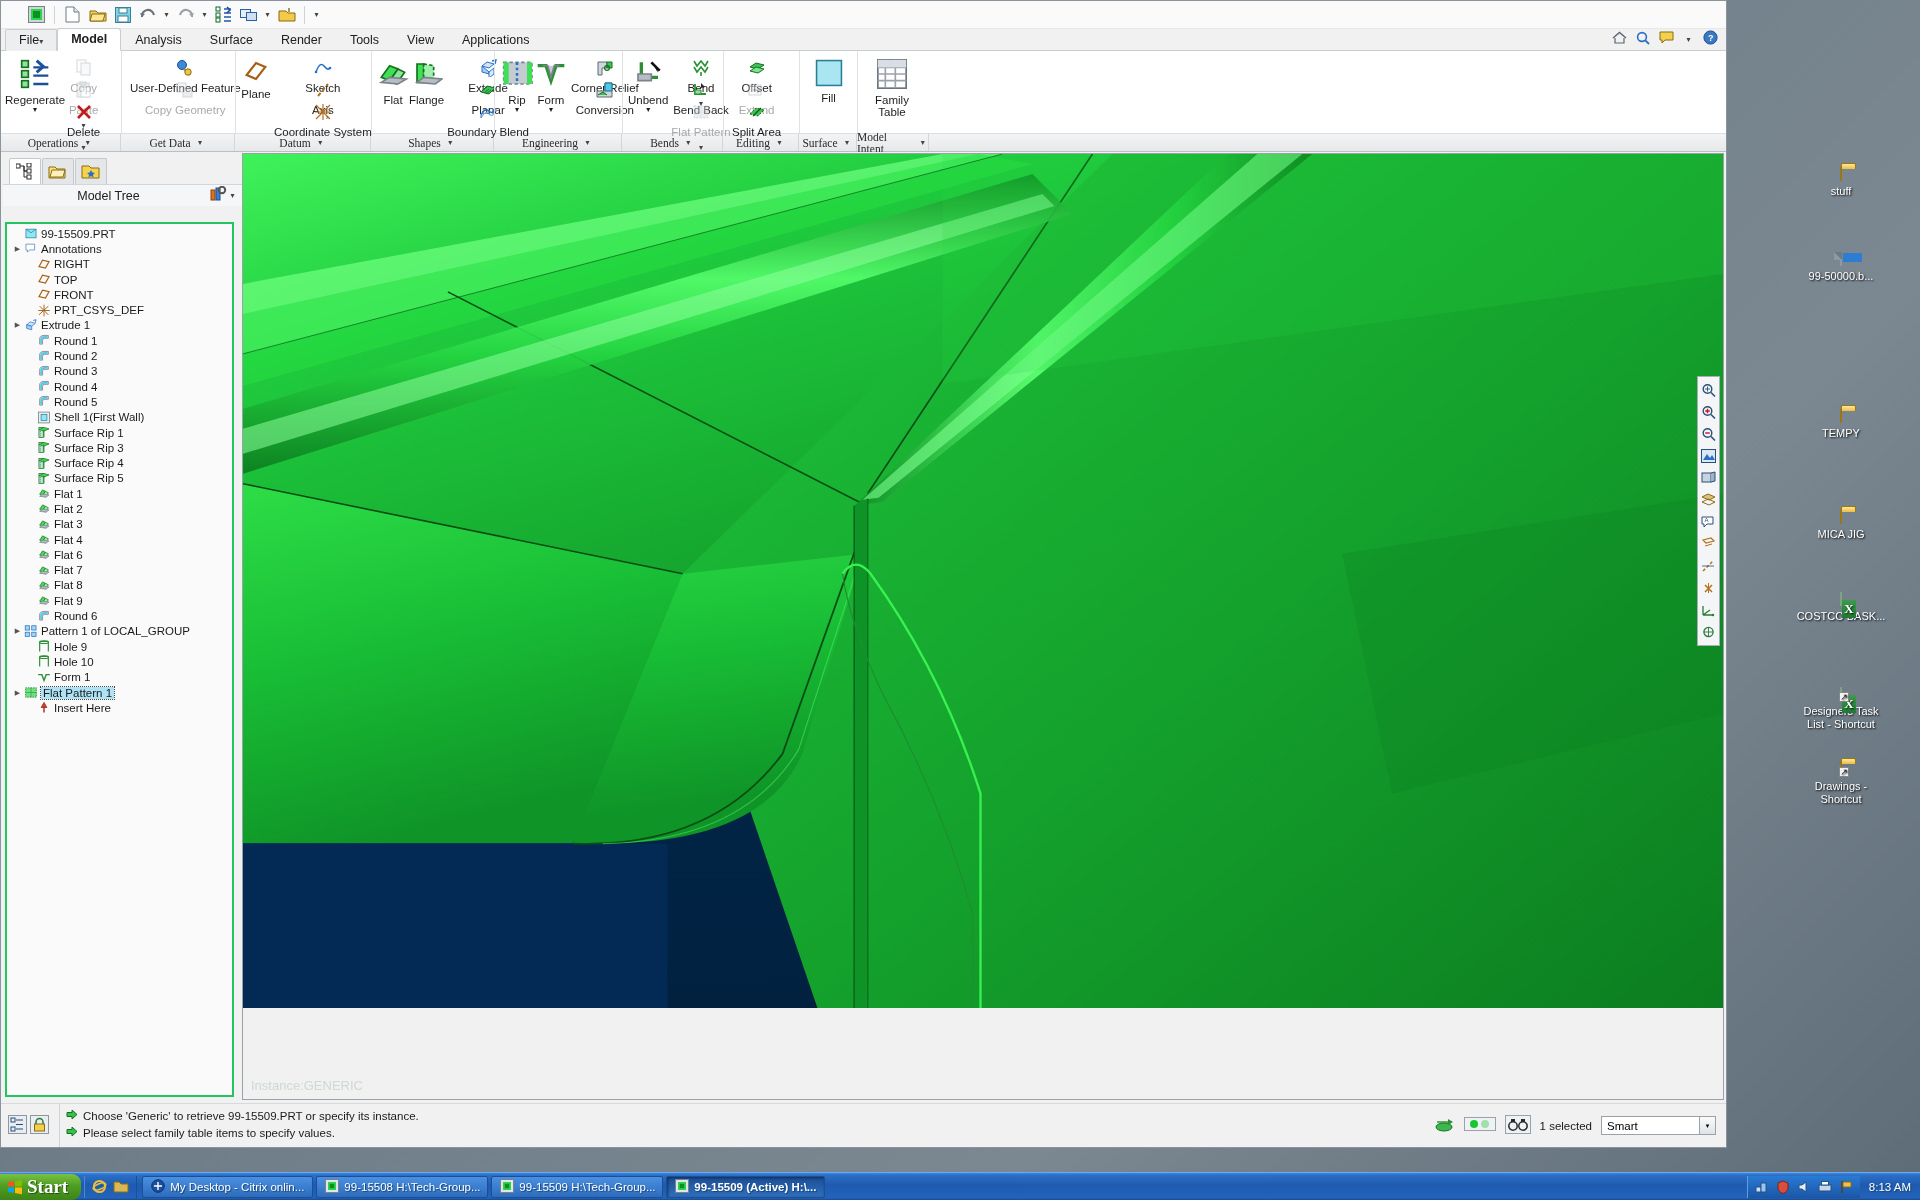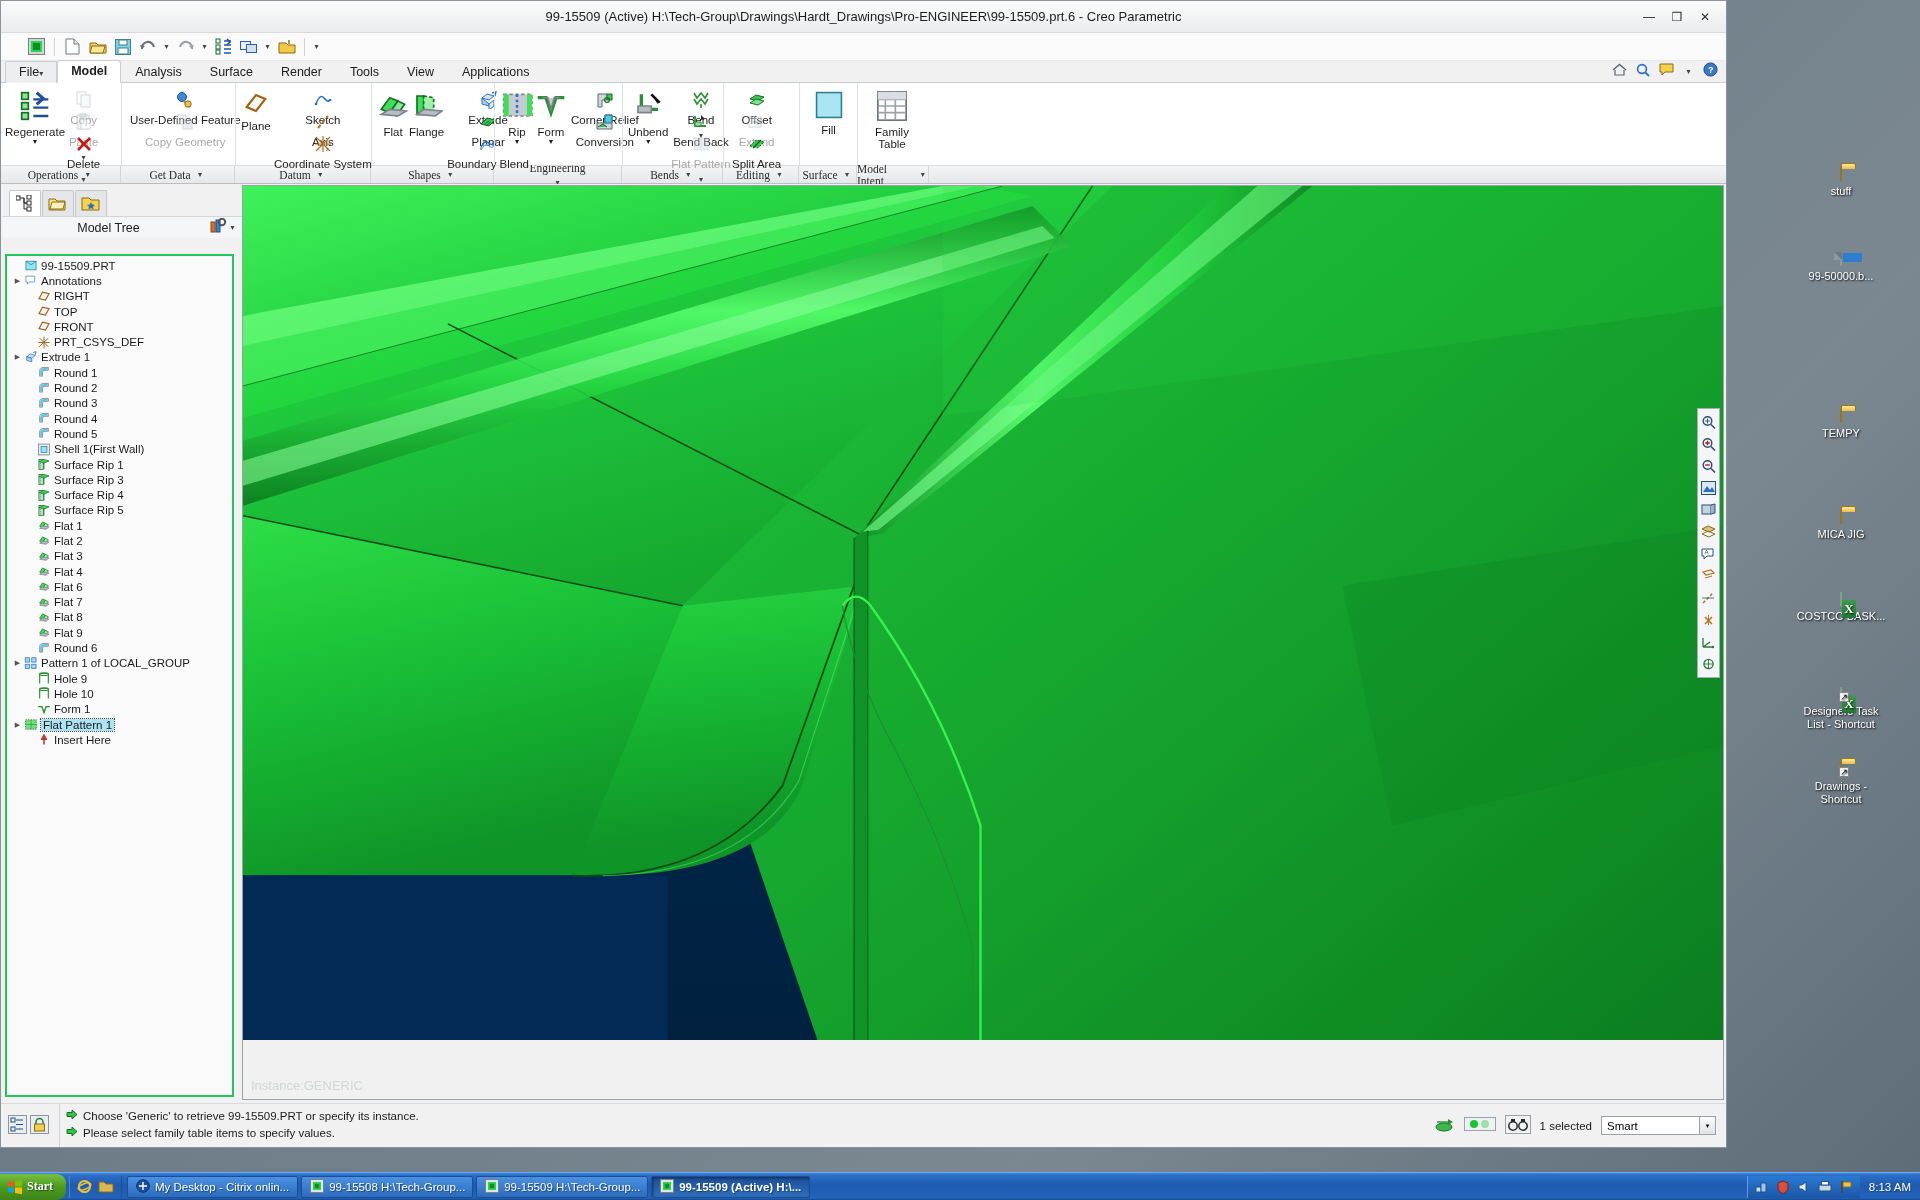--- a/index.html
+++ b/index.html
@@ -180,21 +180,21 @@
     display:flex; align-items:center; justify-content:center; font-size:7px; }
   
   #taskbar {
     position:absolute; left:0; bottom:0; width:1920px; height:28px;
     background: linear-gradient(#3f87e0 0%,#2b6fc6 8%,#1e5bb0 45%,#2463bb 92%,#17498f 100%);
     display:flex; align-items:center; border-top:1px solid #6ba8ec;
   }
   #start {
     height:26px; display:flex; align-items:center; gap:4px; padding:0 13px 0 7px;
     background: linear-gradient(#7ac142 0%,#4e9e22 45%,#3c8418 100%);
-    border-radius: 0 9px 9px 0; color:#fff; font-weight:bold; font-size:12px;
+    border-radius: 0 9px 9px 0; color:#fff; font-weight:bold; font-size:19px;
     font-family:"Liberation Serif", serif; text-shadow:1px 1px 1px #274d10;
   }
   #qlaunch { display:flex; align-items:center; gap:6px; padding:0 7px;
     border-left:1px solid #4a88cf; border-right:1px solid #1b4f99; margin-left:3px; height:22px; }
   #tasks { display:flex; align-items:center; gap:3px; padding-left:5px; flex:1; }
   .task {
     height:22px; max-width:172px; display:flex; align-items:center; gap:5px;
     padding:0 8px; color:#fff; font-size:11.5px; white-space:nowrap; overflow:hidden;
     background: linear-gradient(#4a90e2,#2d6cbd); border:1px solid #1c4f95;
     border-radius:2px; text-shadow:1px 1px 1px #17406f;
@@ -220,28 +220,20 @@
     <div class="desk-icon" style="left: 1795px; top: 253px;"><span class="glyph"><span style="position:relative;display:inline-block"><span class="file-ico"><span class="band"></span></span></span></span><span>99-50000.b...</span></div>
     <div class="desk-icon" style="left: 1795px; top: 410px;"><span class="glyph"><span style="position:relative;display:inline-block"><span class="folder-ico"></span></span></span><span>TEMPY</span></div>
     <div class="desk-icon" style="left: 1795px; top: 511px;"><span class="glyph"><span style="position:relative;display:inline-block"><span class="folder-ico"></span></span></span><span>MICA JIG</span></div>
     <div class="desk-icon" style="left: 1795px; top: 593px;"><span class="glyph"><span style="position:relative;display:inline-block"><span class="xls-ico"><span class="x">X</span></span></span></span><span>COSTCO BASK...</span></div>
     <div class="desk-icon" style="left: 1795px; top: 688px;"><span class="glyph"><span style="position:relative;display:inline-block"><span class="xls-ico"><span class="x">X</span></span><span class="shortcut-arrow">↗</span></span></span><span>Designers Task List - Shortcut</span></div>
     <div class="desk-icon" style="left: 1795px; top: 763px;"><span class="glyph"><span style="position:relative;display:inline-block"><span class="folder-ico"></span><span class="shortcut-arrow">↗</span></span></span><span>Drawings - Shortcut</span></div>
   </div>
 
 <div id="app">
 
-  <div id="titlebar">
-    <div id="title-text">99-15509 (Active) H:\Tech-Group\Drawings\Hardt_Drawings\Pro-ENGINEER\99-15509.prt.6 - Creo Parametric</div>
-    <div id="winbtns">
-      <div class="wbtn">—</div>
-      <div class="wbtn">❐</div>
-      <div class="wbtn">✕</div>
-    </div>
-  </div>
 
   <div id="qat">
     <div class="qbtn">
       <svg width="17" height="17" viewBox="0 0 17 17">
           <rect x="0.5" y="0.5" width="16" height="16" fill="#cfd6da" stroke="#76818a"></rect>
           <rect x="3" y="3" width="11" height="11" fill="#2bd44a"></rect>
           <rect x="5" y="5" width="7" height="7" fill="#0d8f22"></rect>
         </svg>
     </div>
     <div class="qsep"></div>
@@ -598,21 +590,21 @@
         <span class="drop-caret">▾</span>
       </div>
       <div class="glab" style="width: 136px;">
         <span>Datum</span>
         <span class="drop-caret">▾</span>
       </div>
       <div class="glab" style="width: 123px;">
         <span>Shapes</span>
         <span class="drop-caret">▾</span>
       </div>
-      <div class="glab" style="width: 128px; flex-direction: column;">
+      <div class="glab" style="width: 128px;">
         <span>Engineering</span>
         <span class="drop-caret">▾</span>
       </div>
       <div class="glab" style="width: 101px;">
         <span>Bends</span>
         <span class="drop-caret">▾</span>
       </div>
       <div class="glab" style="width: 76px;">
         <span>Editing</span>
         <span class="drop-caret">▾</span>

